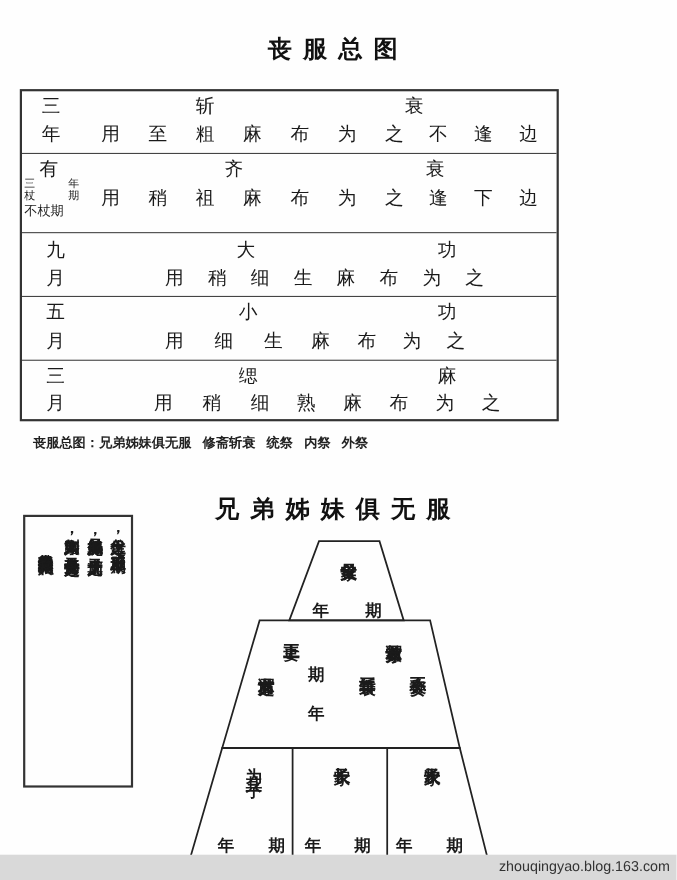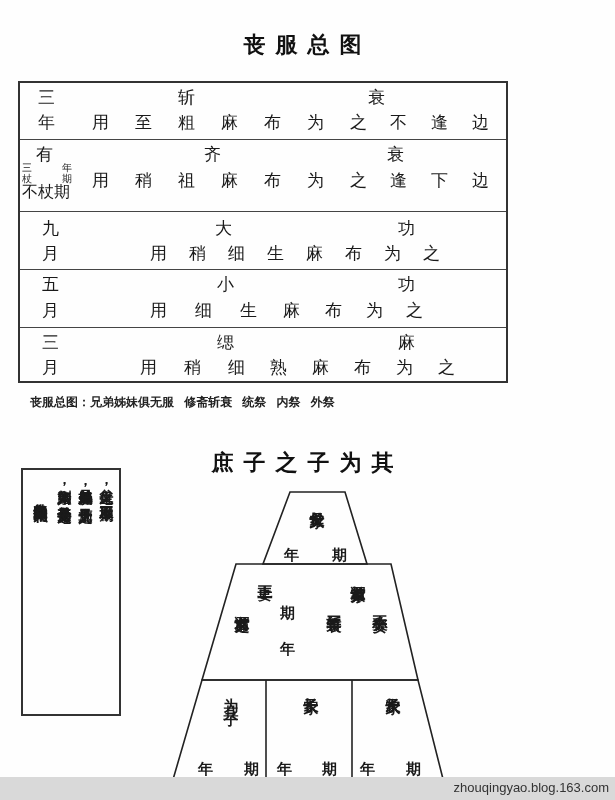--- a/index.html
+++ b/index.html
@@ -83,21 +83,21 @@
     <span class="ch" style="left:411px;top:31px;">逢</span>
     <span class="ch" style="left:452px;top:31px;">边</span>
   </div>
 
   <div class="row" style="top:56px;height:72px;">
     <span class="ch" style="left:16px;top:6px;">有</span>
     <span class="small" style="left:2px;top:22px;">三</span>
     <span class="small" style="left:2px;top:33px;">杖</span>
     <span class="small" style="left:42px;top:22px;">年</span>
     <span class="small" style="left:42px;top:33px;">期</span>
-    <span class="small" style="left:2px;top:46px;font-size:16px;">不杖期</span>
+    <span class="small" style="left:2px;top:46px;font-size:12px;">不杖期</span>
     <span class="ch" style="left:184px;top:6px;">齐</span>
     <span class="ch" style="left:367px;top:6px;">衰</span>
     <span class="ch" style="left:72px;top:32px;">用</span>
     <span class="ch" style="left:115px;top:32px;">稍</span>
     <span class="ch" style="left:158px;top:32px;">祖</span>
     <span class="ch" style="left:201px;top:32px;">麻</span>
     <span class="ch" style="left:244px;top:32px;">布</span>
     <span class="ch" style="left:287px;top:32px;">为</span>
     <span class="ch" style="left:330px;top:32px;">之</span>
     <span class="ch" style="left:370px;top:32px;">逢</span>
@@ -145,21 +145,21 @@
     <span class="ch" style="left:250px;top:31px;">熟</span>
     <span class="ch" style="left:292px;top:31px;">麻</span>
     <span class="ch" style="left:334px;top:31px;">布</span>
     <span class="ch" style="left:376px;top:31px;">为</span>
     <span class="ch" style="left:418px;top:31px;">之</span>
   </div>
 </div>
 
 <div class="caption">丧服总图：兄弟姊妹俱无服  修斋斩衰  统祭  内祭  外祭</div>
 
-<div id="t2" class="title">庶子之子为其</div>
+<div id="t2" class="title">兄弟姊妹俱无服</div>
 
 <div class="note">
   <span class="vcol" style="left:74px;top:8px;">父之生母，正服不杖期。</span>
   <span class="vcol" style="left:53px;top:8px;">兄弟姊妹俱无服，庶子之子为其</span>
   <span class="vcol" style="left:32px;top:8px;">亲则如路人，妾子其为母之父母</span>
   <span class="vcol" style="left:8px;top:22px;">妾为其父母降服期年为其私</span>
 </div>
 
 <svg class="pyr" width="615" height="800">
   <g fill="none" stroke="#222" stroke-width="1.6">

